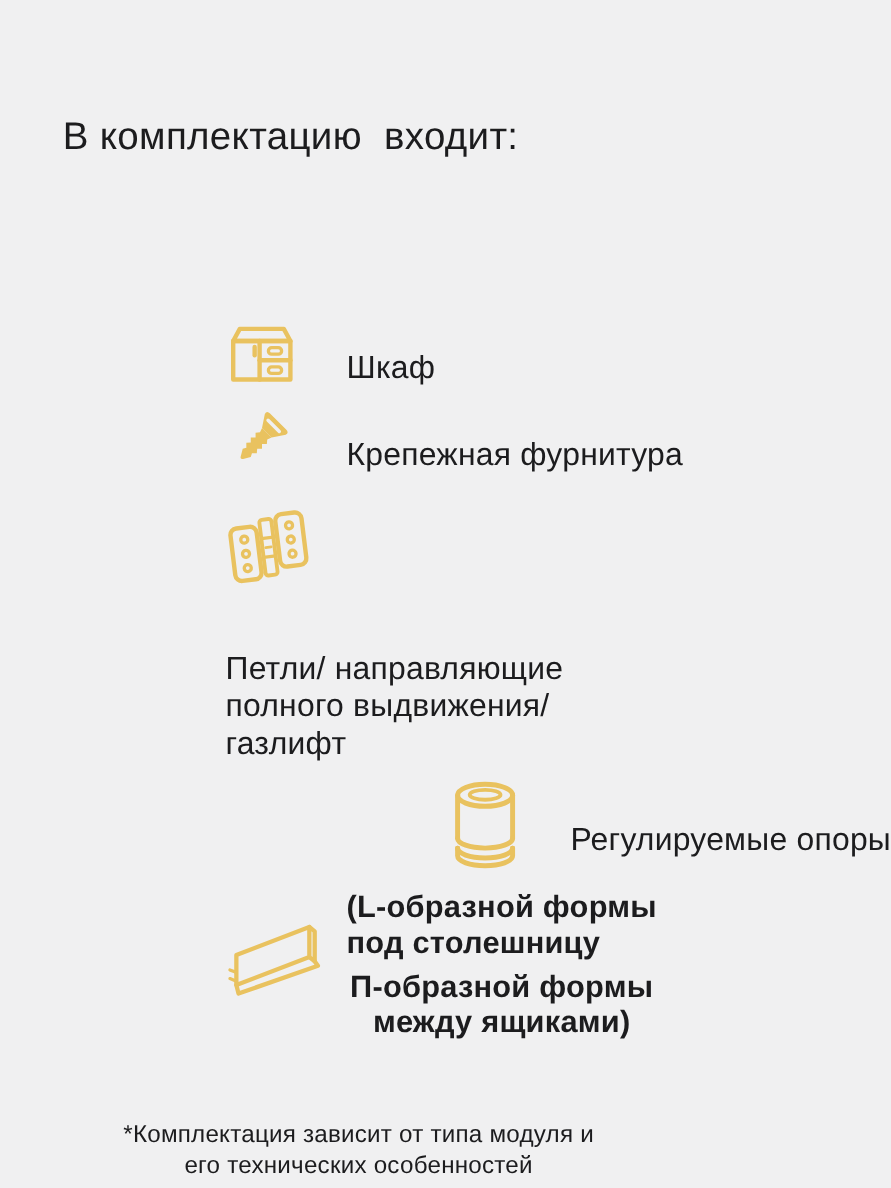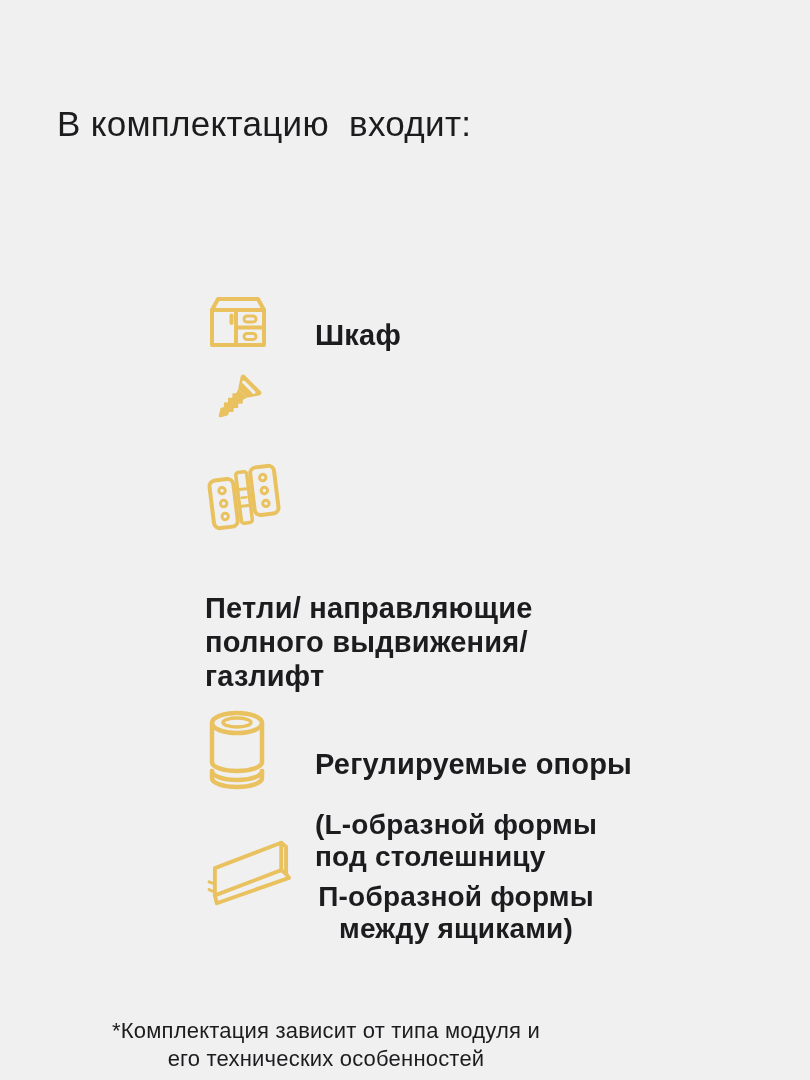--- a/index.html
+++ b/index.html
@@ -37,26 +37,26 @@
     display: flex;
     justify-content: flex-start;
     align-items: flex-start;
   }
   .icon { color: var(--accent); display: block; }
   .row-center { align-items: center; }
   .row-1 { min-height: 56px; margin-bottom: 17px; }
   .row-2 { min-height: 62px; margin-bottom: 22px; }
   .row-3 { margin-bottom: 16px; flex-direction: column; }
   .row-3 .icon { margin-top: 8px; }
-  .row-4 { min-height: 82px; margin-bottom: 14px; }
+  .row-4 { min-height: 82px; margin-bottom: 14px; justify-content: flex-end; }
   .row-5 .icon { margin-top: 28px; }
   .item-label {
     font-size: 29px;
     line-height: 34px;
-    font-weight: 700;
+    font-weight: 400;
     white-space: pre-line;
     letter-spacing: 0.2px;
     margin-top: 28px;
   }
   .item-label-tight {
     font-size: 28px;
     line-height: 32px;
   }
   .sub-label {
     font-size: 28px;
@@ -106,20 +106,21 @@
     <div class="row row-center row-2">
       <div class="icon-cell" style="align-items:center">
         <svg class="icon" width="62" height="62" viewBox="0 0 60 60">
           <g transform="rotate(45 30 30)" fill="currentColor">
             <path d="M20,7 H40 Q44,7 43,10.5 L36,21 H24 L17,10.5 Q16,7 20,7 Z"></path>
             <path d="M24,21 H36 L34.5,25 L37,28 L34,31 L37,34 L34,37 L36.5,40 L33.5,43 L35,46 L31.5,52 Q30,54.5 28.5,52 L25,46 L26.5,43 L23.5,40 L26,37 L23,34 L26,31 L23,28 L25.5,25 Z"></path>
             <line x1="23" y1="12.5" x2="37" y2="12.5" stroke="#f0f0f1" stroke-width="3" stroke-linecap="round"></line>
           </g>
         </svg>
       </div>
+      <div class="item-label">Крепежная фурнитура</div>
     </div>
 
     <div class="row row-3">
       <div class="icon-cell">
         <svg class="icon" width="78" height="72" viewBox="0 0 78 72" fill="none" stroke="currentColor" stroke-width="4" stroke-linecap="round" stroke-linejoin="round">
           <g transform="rotate(-7 39 36)">
             <rect x="6" y="16" width="24" height="48" rx="6"></rect>
             <circle cx="18" cy="27" r="3.2" stroke-width="3"></circle>
             <circle cx="18" cy="40" r="3.2" stroke-width="3"></circle>
             <circle cx="18" cy="53" r="3.2" stroke-width="3"></circle>

